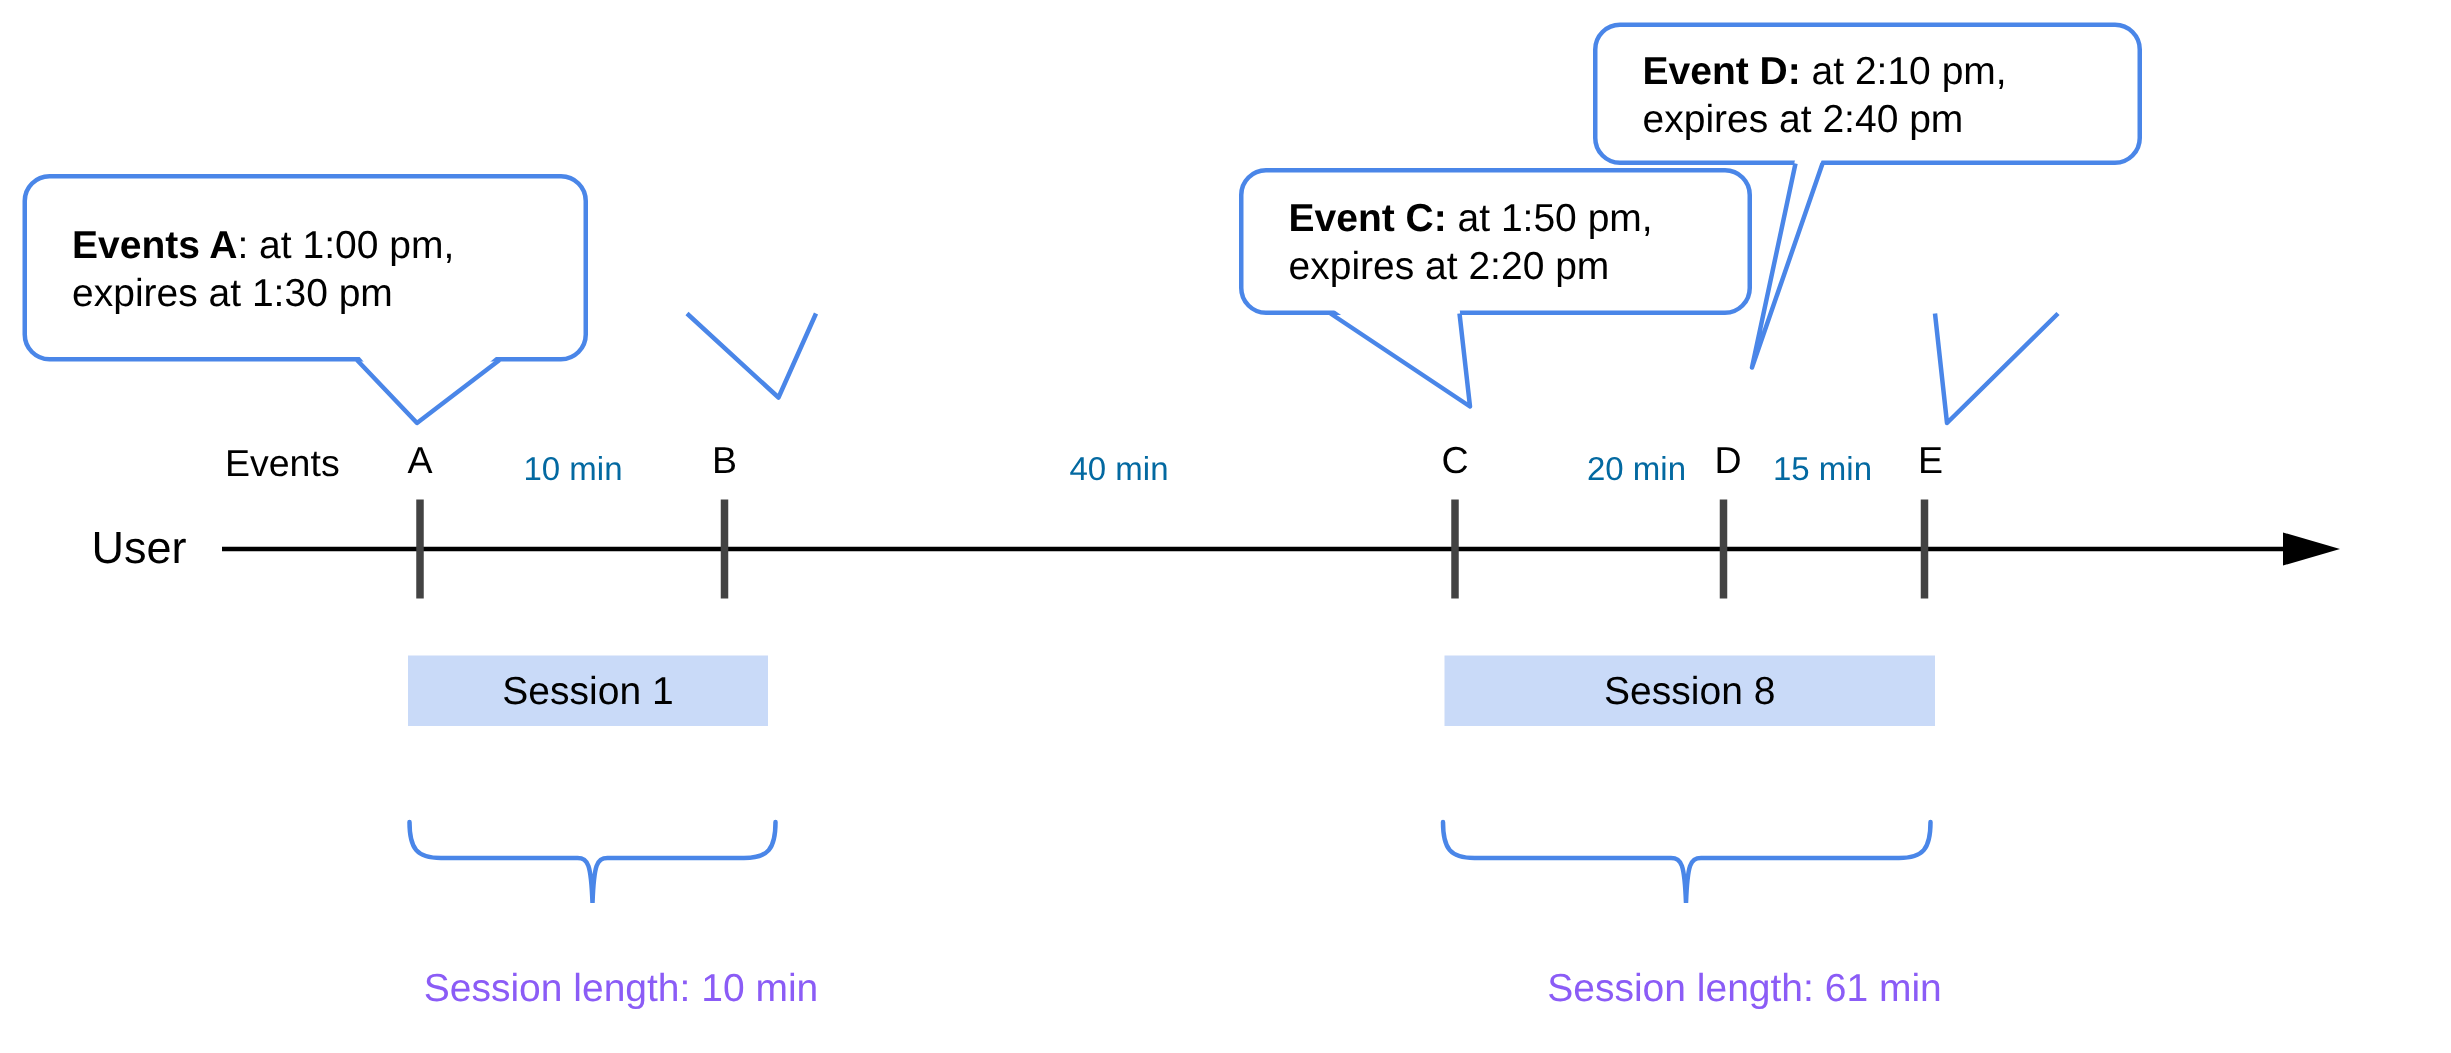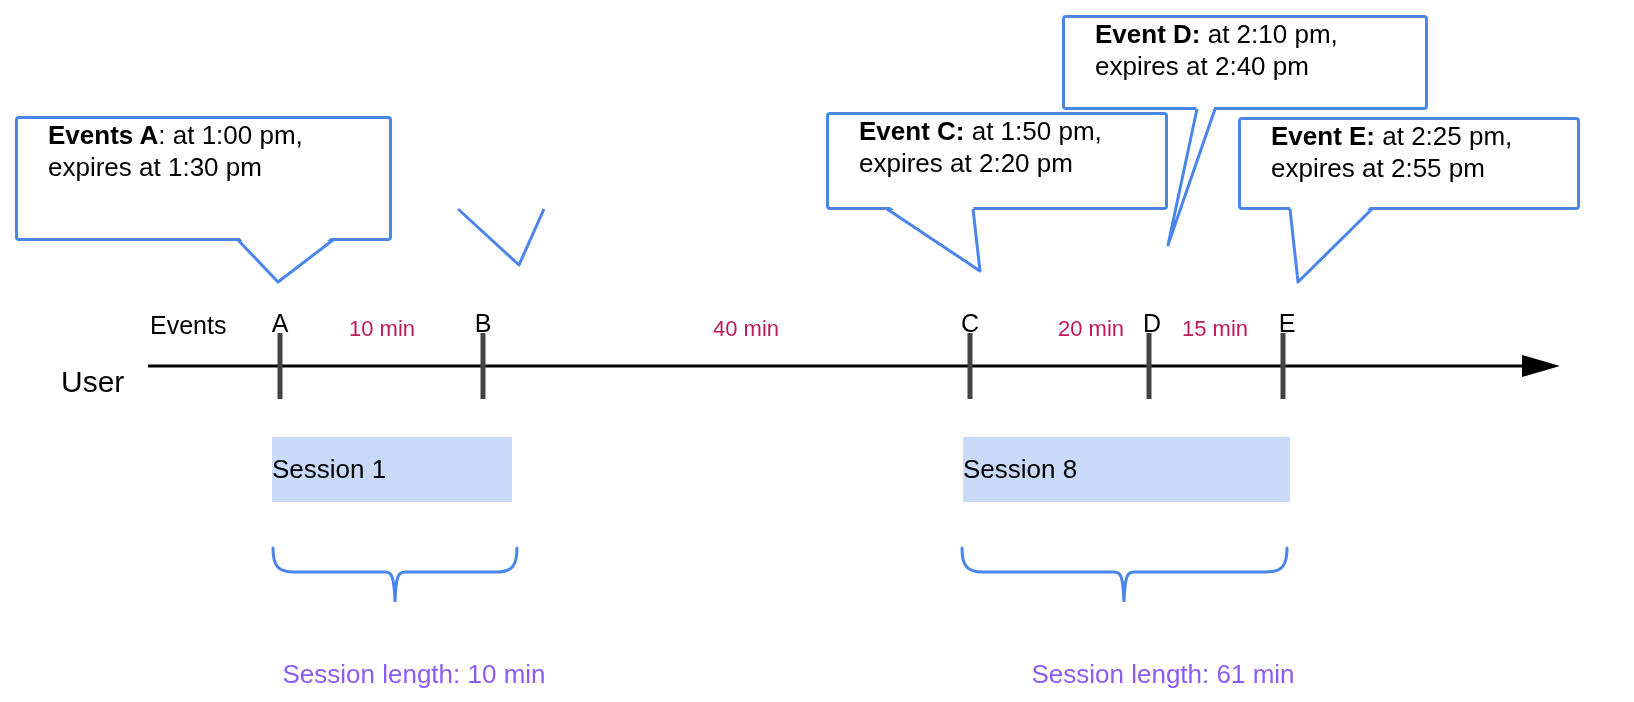--- a/index.html
+++ b/index.html
@@ -5,38 +5,38 @@
   html,body{margin:0;padding:0;background:#ffffff;}
   .canvas{
     position:relative;width:1634px;height:702px;background:#ffffff;overflow:hidden;
     font-family:"Liberation Sans","DejaVu Sans",sans-serif;color:#000;
   }
   .layer{position:absolute;inset:0;width:1634px;height:702px;}
   svg.layer{z-index:2;pointer-events:none;}
 
   
   .bubble{
-    position:absolute;z-index:1;background:#fff;border:3px solid #4a86e8;border-radius:4px;
-    display:flex;flex-direction:column;
+    position:absolute;z-index:1;background:#fff;border:3px solid #4a86e8;border-radius:18px;
+    display:flex;flex-direction:column;justify-content:center;
     font-size:26px;line-height:32px;color:#000;padding-left:30px;box-sizing:border-box;
   }
   .bubble .b{font-weight:bold;}
 
   
-  .lbl{position:absolute;white-space:nowrap;margin-top:16px;}
+  .lbl{position:absolute;white-space:nowrap;}
   .user-lbl{left:61px;top:349px;font-size:30px;}
   .events-lbl{left:150px;top:295px;font-size:25px;}
   .tick-lbl{top:293px;font-size:25px;transform:translateX(-50%);}
-  .gap-lbl{top:300px;font-size:22px;transform:translateX(-50%);color:#be185d;}
+  .gap-lbl{top:300px;font-size:22px;transform:translateX(-50%);color:#0369a1;}
   .len-lbl{top:643px;font-size:26px;transform:translateX(-50%);color:#8b5cf6;}
 
   
   .session{
-    position:absolute;z-index:1;top:437px;height:65px;background:#c9daf8;
-    display:flex;align-items:center;font-size:26px;color:#000;
+    position:absolute;z-index:1;top:437px;height:47px;background:#c9daf8;
+    display:flex;align-items:center;justify-content:center;font-size:26px;color:#000;
   }
 </style>
 </head>
 <body>
 
 <div class="canvas">
 
   <div class="bubble" style="left:15px;top:116px;width:377px;height:125px">
     <div><span class="b">Events A</span><span>: at 1:00 pm,</span></div>
     <div>expires at 1:30 pm</div>
@@ -46,24 +46,20 @@
   <div class="bubble" style="left:826px;top:112px;width:342px;height:98px">
     <div><span class="b">Event C:</span><span> at 1:50 pm,</span></div>
     <div>expires at 2:20 pm</div>
   </div>
 
   <div class="bubble" style="left:1062px;top:15px;width:366px;height:95px">
     <div><span class="b">Event D:</span><span> at 2:10 pm,</span></div>
     <div>expires at 2:40 pm</div>
   </div>
 
-  <div class="bubble" style="left:1238px;top:117px;width:342px;height:93px">
-    <div><span class="b">Event E:</span><span> at 2:25 pm,</span></div>
-    <div>expires at 2:55 pm</div>
-  </div>
 
   <div class="lbl user-lbl">User</div>
   <div class="lbl events-lbl">Events</div>
 
   <div class="lbl tick-lbl" style="left:280px">A</div>
   <div class="lbl tick-lbl" style="left:483px">B</div>
   <div class="lbl tick-lbl" style="left:970px">C</div>
   <div class="lbl tick-lbl" style="left:1152px">D</div>
   <div class="lbl tick-lbl" style="left:1287px">E</div>
 

